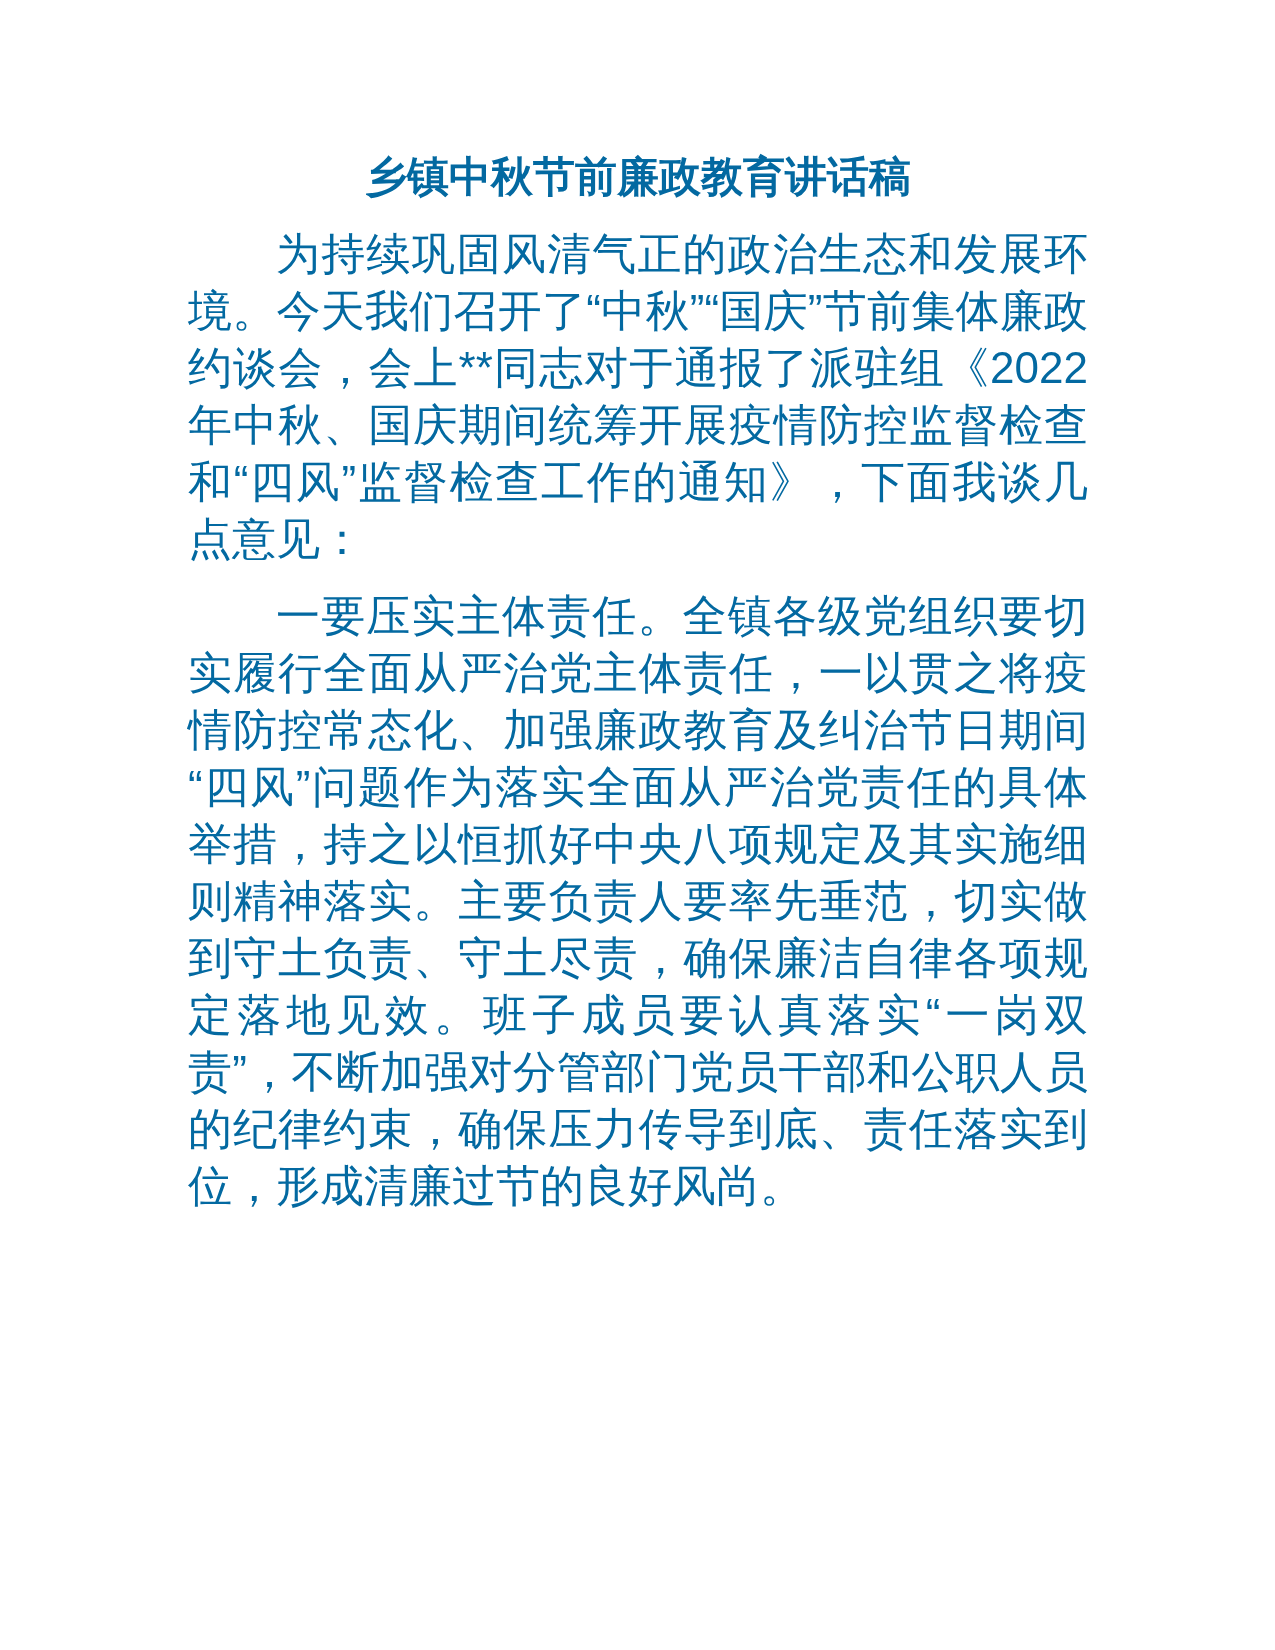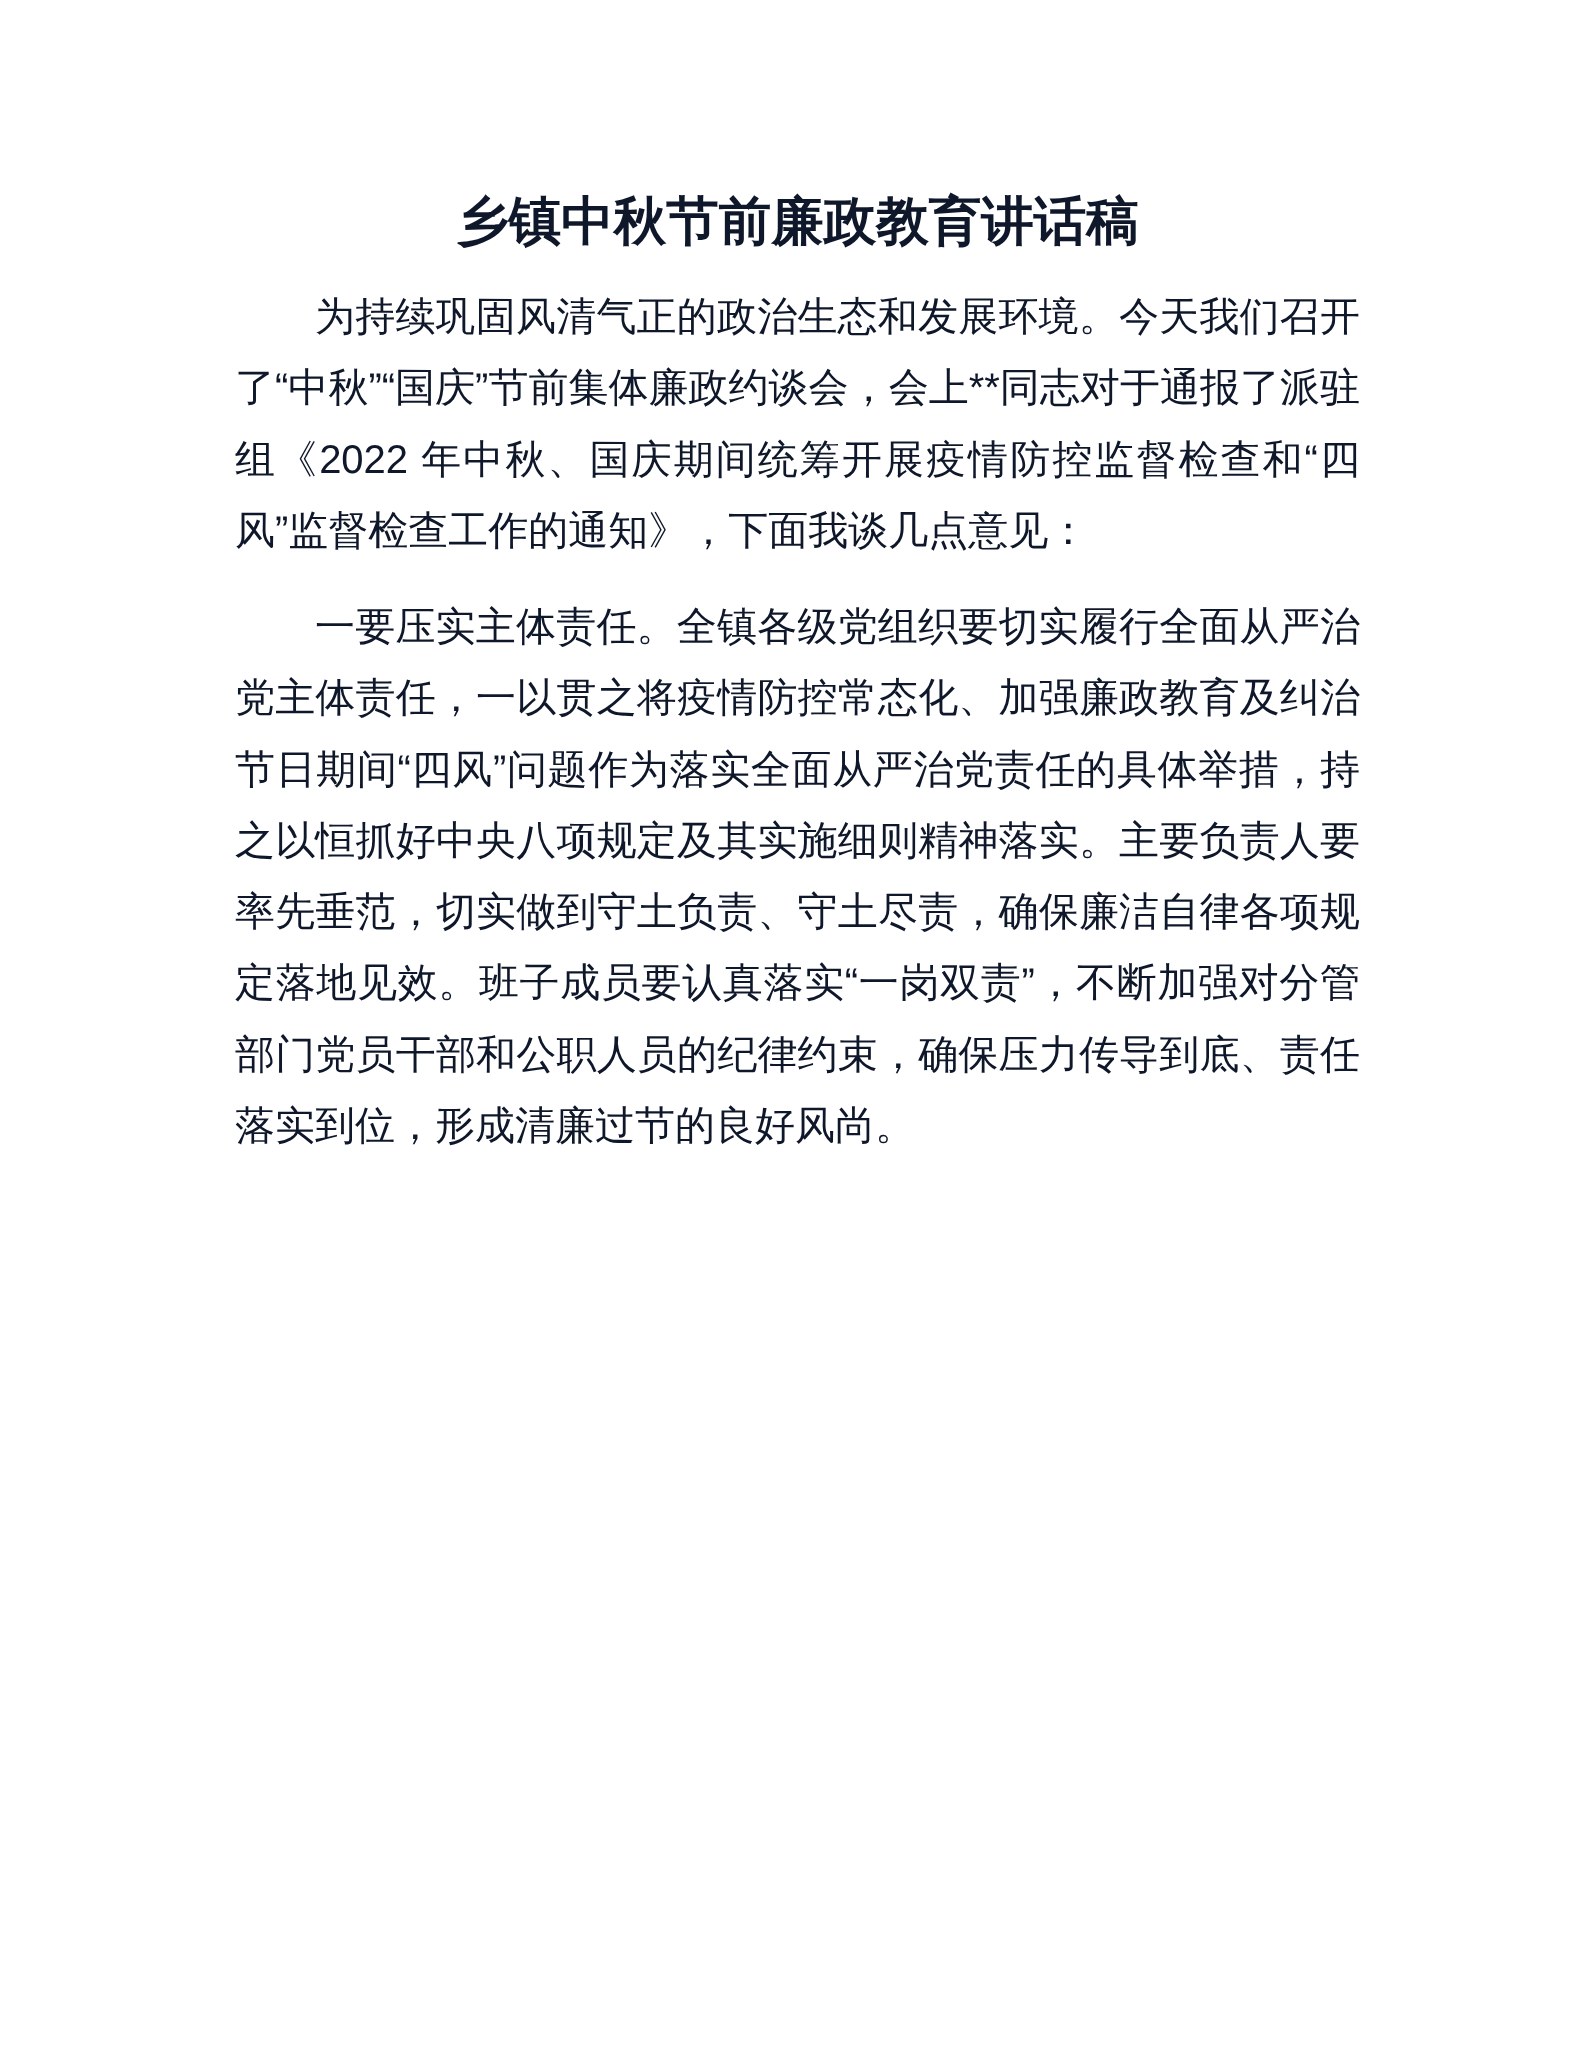--- a/index.html
+++ b/index.html
@@ -6,42 +6,42 @@
   html, body {
     margin: 0;
     padding: 0;
     background: #ffffff;
   }
   .page {
     position: relative;
     width: 1275px;
     height: 1650px;
     background: #ffffff;
-    color: #0f172a;
+    color: #0369a1;
     overflow: hidden;
     font-family: "Liberation Sans", "DejaVu Sans", sans-serif;
   }
   .doc-body {
     position: absolute;
     left: 188px;
     top: 147px;
     width: 900px;
   }
   .doc-title {
     margin: 0 0 18px 0;
     font-size: 42px;
     line-height: 60px;
     font-weight: 700;
     text-align: center;
     letter-spacing: 0;
     white-space: nowrap;
   }
   .doc-paragraph {
     margin: 0 0 20px 0;
-    font-size: 32px;
+    font-size: 44px;
     line-height: 57px;
     font-weight: 400;
     text-align: justify;
     text-justify: inter-ideograph;
     text-indent: 2em;
     word-break: normal;
     overflow-wrap: break-word;
   }
 </style>
 </head>

